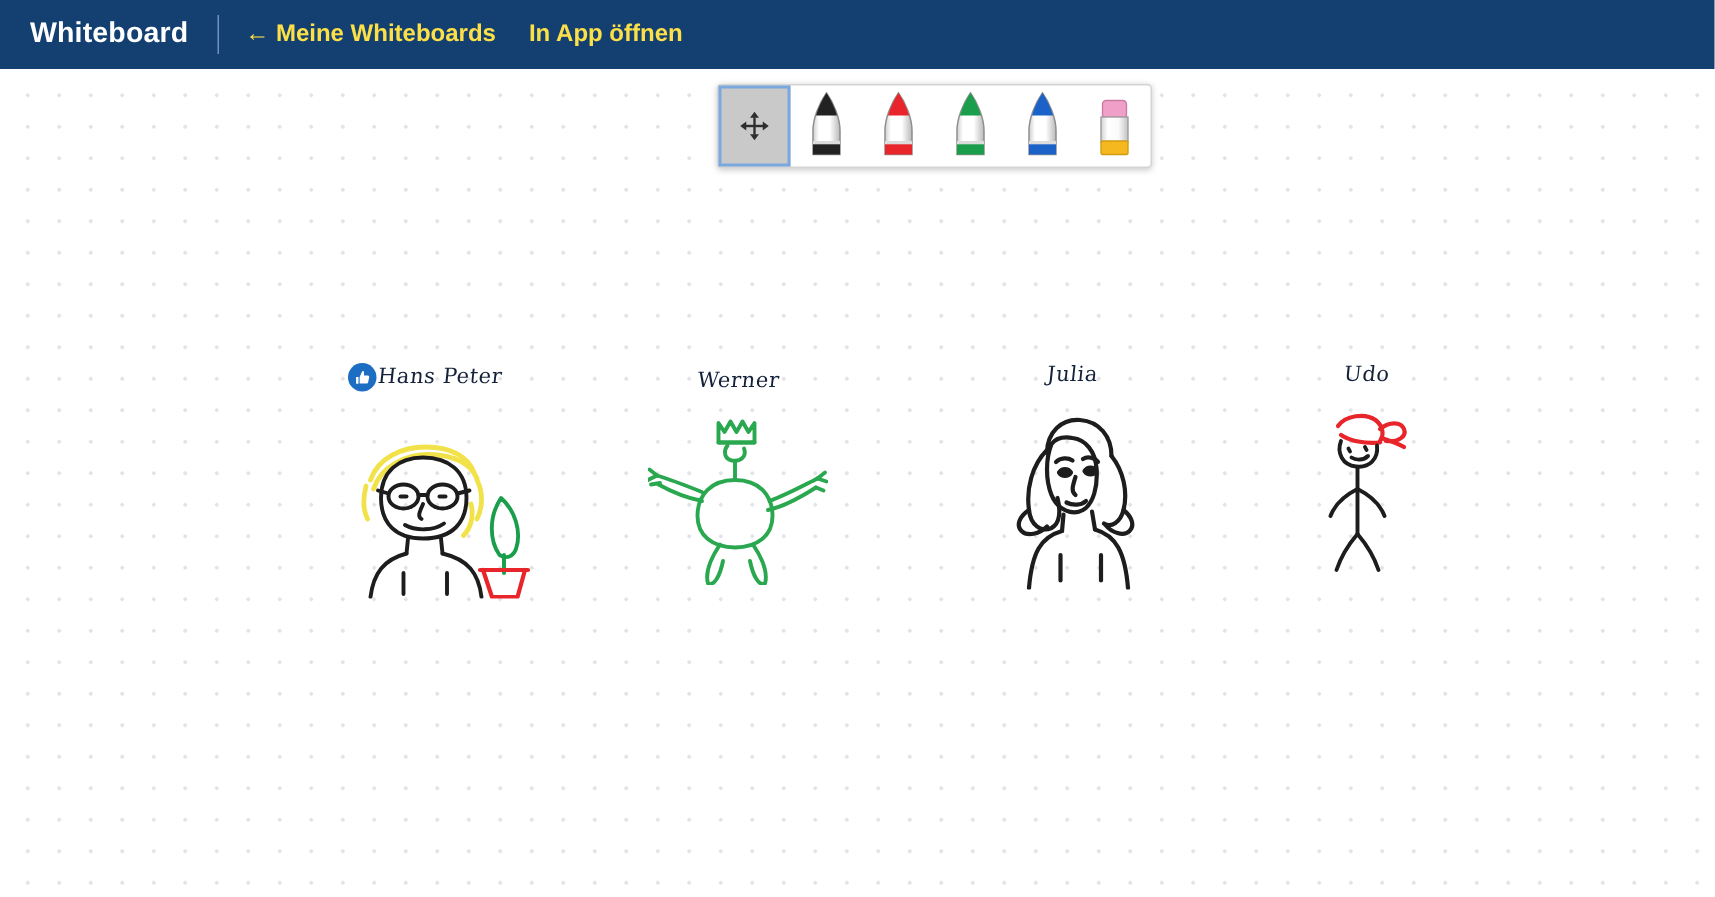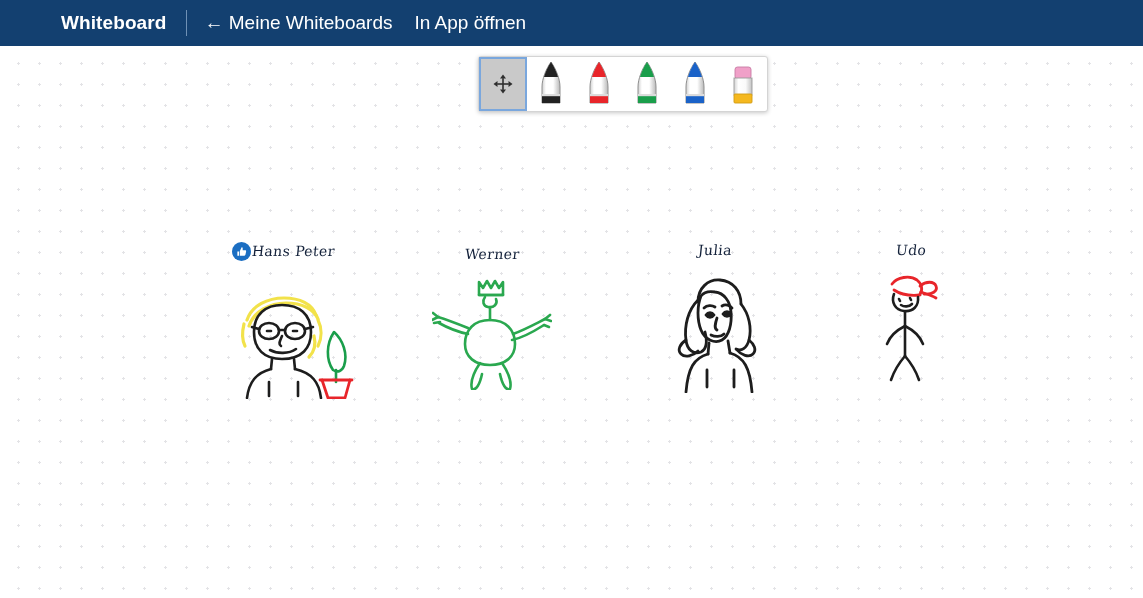--- a/index.html
+++ b/index.html
@@ -25,32 +25,31 @@
     align-items: center;
     box-sizing: border-box;
     padding-left: 20px;
   }
   #app-title {
     color: #ffffff;
     font-size: 19px;
     font-weight: bold;
     letter-spacing: 0.1px;
     white-space: nowrap;
-    margin-left: 41px;
   }
   #header-divider {
     width: 1px;
     height: 26px;
     background: #6f91b5;
     margin: 0 18px 0 19px;
   }
   .header-link {
-    color: #ffffff;
-    font-size: 19px;
-    font-weight: normal;
+    color: #fde047;
+    font-size: 16px;
+    font-weight: bold;
     white-space: nowrap;
     cursor: pointer;
     text-decoration: none;
   }
   #link-my-whiteboards { margin-right: 22px; }
 
   
   #whiteboard-canvas {
     position: absolute;
     top: 46px; left: 0;

